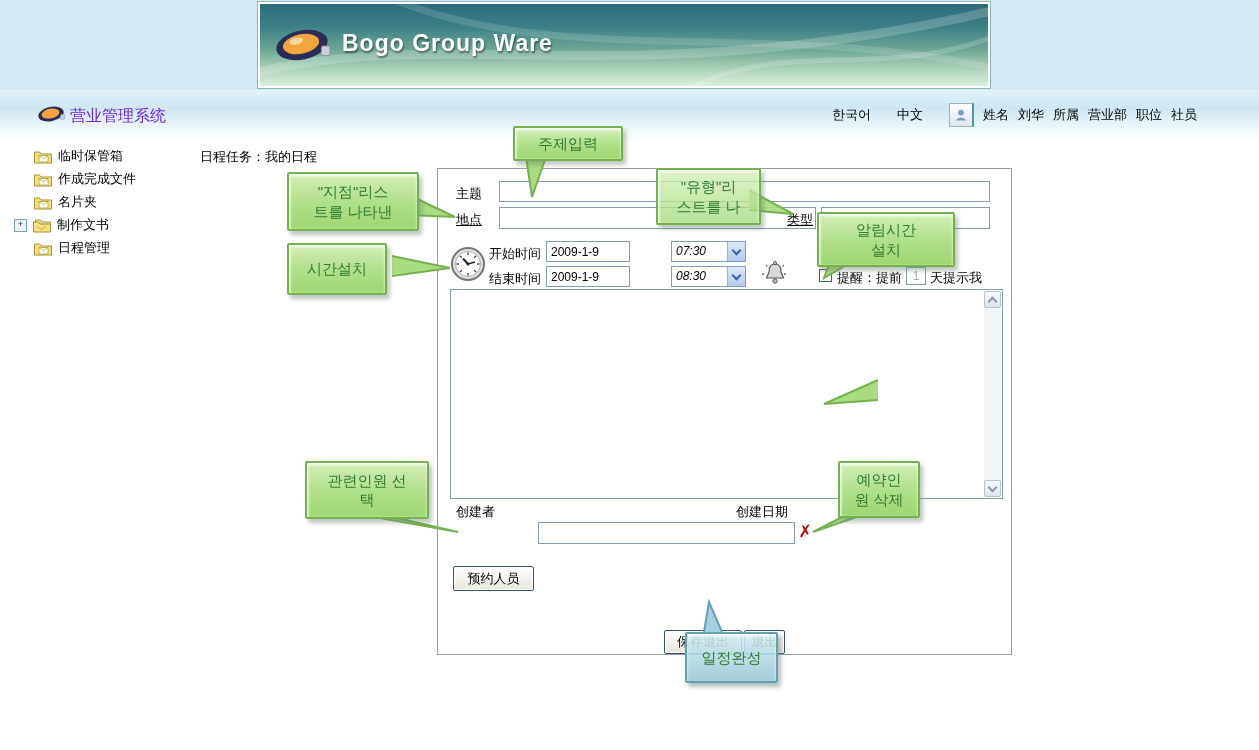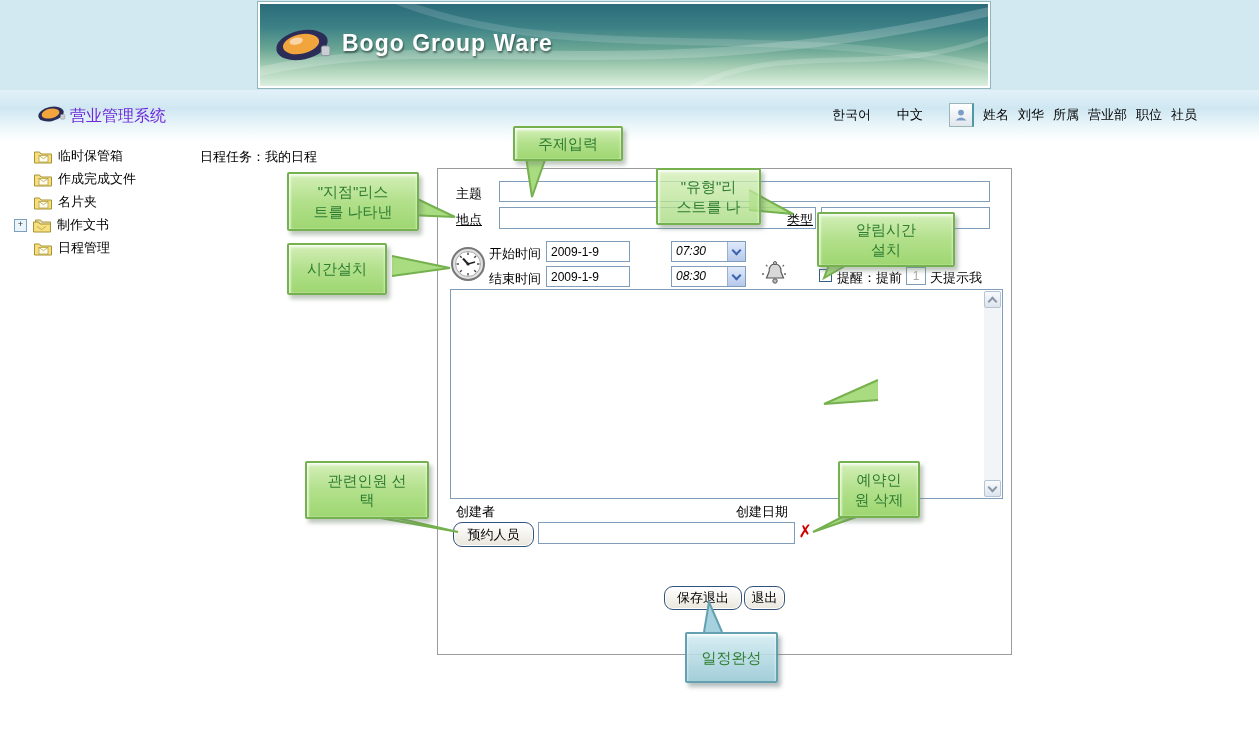--- a/index.html
+++ b/index.html
@@ -40,23 +40,23 @@
   .chev{display:inline-block;width:5px;height:5px;border-right:2px solid #3a62ad;border-bottom:2px solid #3a62ad;
         transform:rotate(45deg);margin-top:-3px;}
   .chev.grey{border-color:#8a97a8;}
   .chev.up{transform:rotate(-135deg);margin-top:3px;}
   .cb{position:absolute;width:13px;height:13px;border:1px solid #335f87;background:#fff;box-sizing:border-box;}
   .txtarea{position:absolute;border:1px solid #7f9db9;background:#fff;box-sizing:border-box;}
   .vscroll{position:absolute;right:1px;top:1px;bottom:1px;width:17px;background:#f2f5f8;
            display:flex;flex-direction:column;justify-content:space-between;}
   .sbtn{width:17px;height:17px;box-sizing:border-box;border:1px solid #b5c3d2;border-radius:2px;
         background:linear-gradient(#f8fbfe,#dde4ec);display:flex;align-items:center;justify-content:center;}
-  .btn{position:absolute;border:1px solid #33527a;border-radius:9px;background:linear-gradient(#ffffff,#e9e7dc);
+  .btn{position:absolute;border:1px solid #33527a;border-radius:2px;background:linear-gradient(#ffffff,#e9e7dc);
        font-size:13px;display:flex;align-items:center;justify-content:center;cursor:default;
-       box-shadow:inset 0 0 0 1px #fff;}
+       box-shadow:inset 0 0 0 1px #fff;margin-top:44px;}
   .redx{position:absolute;color:#cf0000;font-size:17px;font-weight:bold;transform:rotate(-4deg);}
   
   .callout{position:absolute;z-index:10;border:2px solid #75b14e;border-radius:2px;
            background:linear-gradient(180deg,#d4efb8 0%,#b2e08b 50%,#9ed671 100%);
            color:#2f7d31;font-size:15px;line-height:1.3;display:flex;align-items:center;justify-content:center;
            text-align:center;white-space:pre-line;box-sizing:border-box;
            box-shadow:3px 4px 4px rgba(110,130,110,.45),inset 0 2px 3px rgba(255,255,255,.9),inset 2px 0 2px rgba(255,255,255,.5);}
   .callout.trans{background:linear-gradient(180deg,rgba(212,239,184,.78),rgba(165,218,124,.78));}
   .callout.blue{border-color:#63a0b0;background:linear-gradient(180deg,rgba(211,236,242,.88),rgba(150,199,212,.88));
            box-shadow:3px 4px 4px rgba(110,125,130,.5),inset 0 2px 3px rgba(255,255,255,.9);}

